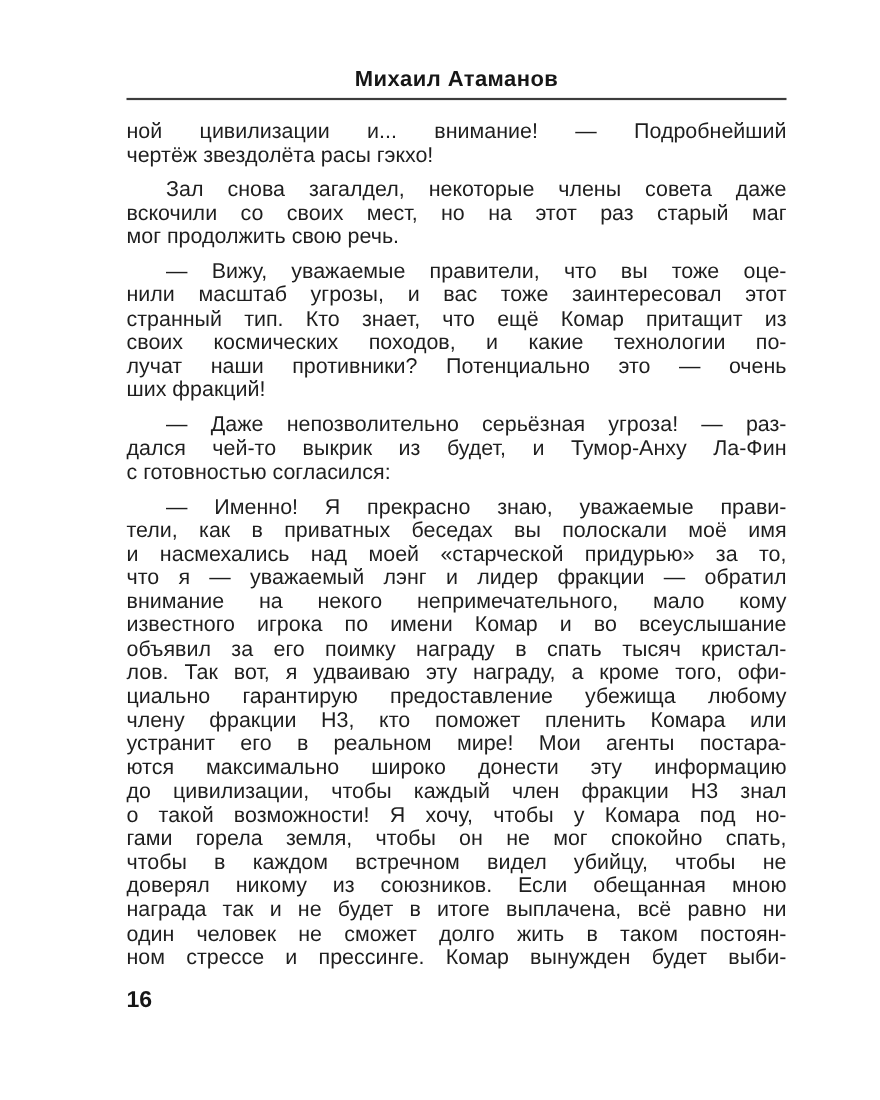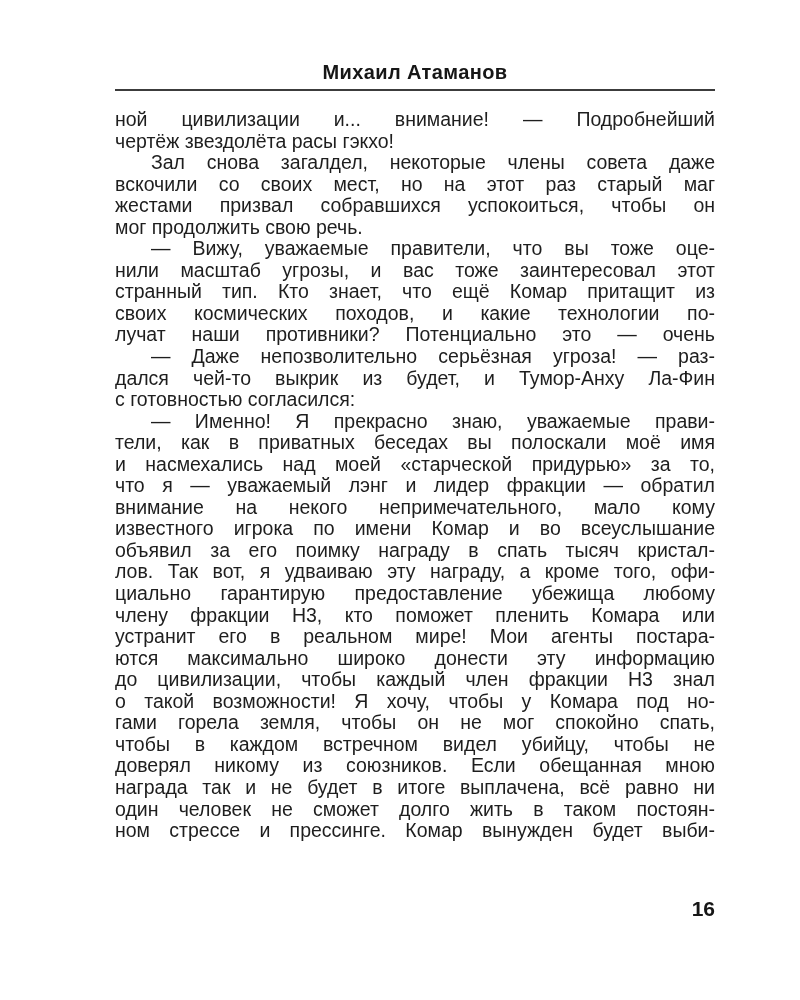--- a/index.html
+++ b/index.html
@@ -46,53 +46,54 @@
   .line {
     height: 21.55px;
     text-align: justify;
     text-align-last: justify;
   }
   .line.par-end {
     text-align-last: left;
   }
   .line.indent {
     text-indent: 36px;
+    margin-top: 10px;
   }
   .page-number {
     position: absolute;
     top: 897px;
     left: 115px;
     width: 600px;
-    text-align: right;
+    text-align: left;
     font-weight: bold;
     font-size: 21px;
     color: #161616;
   }
 </style>
 </head>
 <body>
 
 <div class="page">
 
   <div class="running-title">Михаил Атаманов</div>
 
   <div class="header-rule"></div>
 
   <div class="body-text">
     <div class="line">ной цивилизации и... внимание! — Подробнейший</div>
     <div class="line par-end">чертёж звездолёта расы гэкхо!</div>
     <div class="line indent">Зал снова загалдел, некоторые члены совета даже</div>
     <div class="line">вскочили со своих мест, но на этот раз старый маг</div>
-    <div class="line">жестами призвал собравшихся успокоиться, чтобы он</div>
     <div class="line par-end">мог продолжить свою речь.</div>
     <div class="line indent">— Вижу, уважаемые правители, что вы тоже оце-</div>
     <div class="line">нили масштаб угрозы, и вас тоже заинтересовал этот</div>
     <div class="line">странный тип. Кто знает, что ещё Комар притащит из</div>
     <div class="line">своих космических походов, и какие технологии по-</div>
     <div class="line">лучат наши противники? Потенциально это — очень</div>
+    <div class="line par-end">ших фракций!</div>
     <div class="line indent">— Даже непозволительно серьёзная угроза! — раз-</div>
     <div class="line">дался чей-то выкрик из будет, и Тумор-Анху Ла-Фин</div>
     <div class="line par-end">с готовностью согласился:</div>
     <div class="line indent">— Именно! Я прекрасно знаю, уважаемые прави-</div>
     <div class="line">тели, как в приватных беседах вы полоскали моё имя</div>
     <div class="line">и насмехались над моей «старческой придурью» за то,</div>
     <div class="line">что я — уважаемый лэнг и лидер фракции — обратил</div>
     <div class="line">внимание на некого непримечательного, мало кому</div>
     <div class="line">известного игрока по имени Комар и во всеуслышание</div>
     <div class="line">объявил за его поимку награду в спать тысяч кристал-</div>

